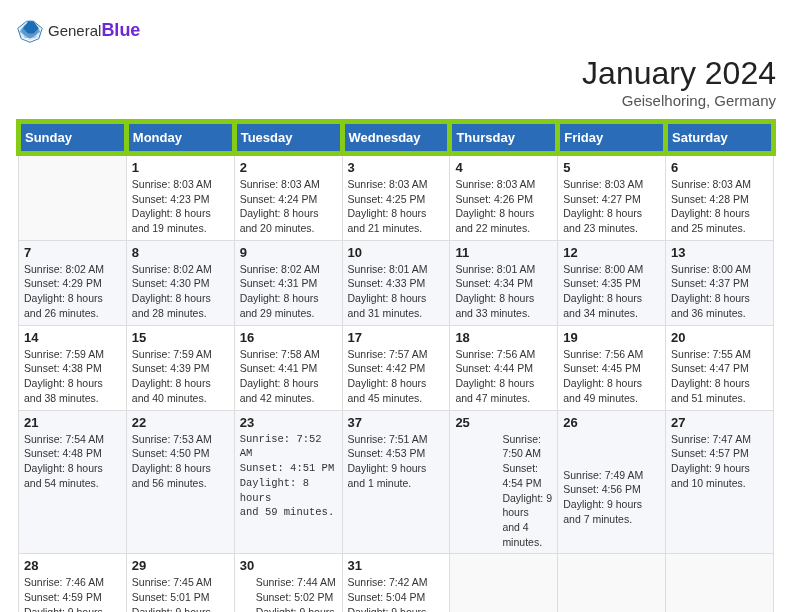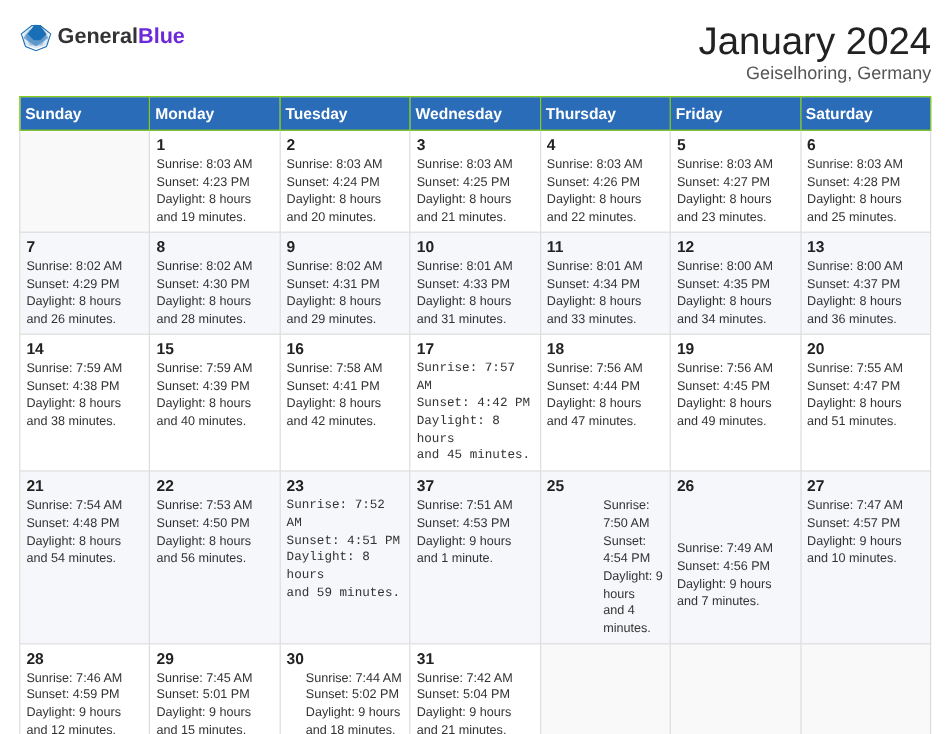--- a/index.html
+++ b/index.html
@@ -15,35 +15,36 @@
       justify-content: space-between;
       align-items: flex-start;
       margin-bottom: 10px;
     }
     .logo {
       display: flex;
       align-items: center;
       gap: 4px;
     }
     .logo-text-general {
-      font-size: 18px;
-      font-weight: bold;
+      font-size: 15px;
+      font-weight: normal;
       color: #333;
     }
     .logo-text-blue {
       font-size: 18px;
       font-weight: bold;
       color: #6d28d9;
     }
     .logo-icon {
       width: 28px;
       height: 28px;
     }
     .title-area {
       text-align: right;
+      margin-top: 39px;
     }
     .month-title {
       font-size: 32px;
       font-weight: normal;
       color: #222;
     }
     .location-title {
       font-size: 15px;
       color: #555;
     }
@@ -51,21 +52,21 @@
       width: 100%;
       border-collapse: collapse;
       table-layout: fixed;
     }
     thead tr th {
       background-color: #2b6cb8;
       color: #fff;
       padding: 6px 4px;
       font-size: 13px;
       text-align: left;
-      border: 1px solid #84cc16;
+      border: 5px solid #84cc16;
     }
     tbody tr td {
       border: 1px solid #ddd;
       vertical-align: top;
       padding: 4px 5px;
       font-size: 11px;
       color: #333;
       height: 85px;
     }
     .day-number {
@@ -238,21 +239,21 @@
         </td>
         <td>
           <span class="day-number">16</span>
           <div class="day-info" style="white-space: pre-line;">Sunrise: 7:58 AM
 Sunset: 4:41 PM
 Daylight: 8 hours
 and 42 minutes.</div>
         </td>
         <td>
           <span class="day-number">17</span>
-          <div class="day-info" style="white-space: pre-line; font-family: Liberation Mono, monospace;">Sunrise: 7:57 AM
+          <div class="day-info" style="white-space: pre-line;">Sunrise: 7:57 AM
 Sunset: 4:42 PM
 Daylight: 8 hours
 and 45 minutes.</div>
         </td>
         <td>
           <span class="day-number">18</span>
           <div class="day-info" style="white-space: pre-line;">Sunrise: 7:56 AM
 Sunset: 4:44 PM
 Daylight: 8 hours
 and 47 minutes.</div>

